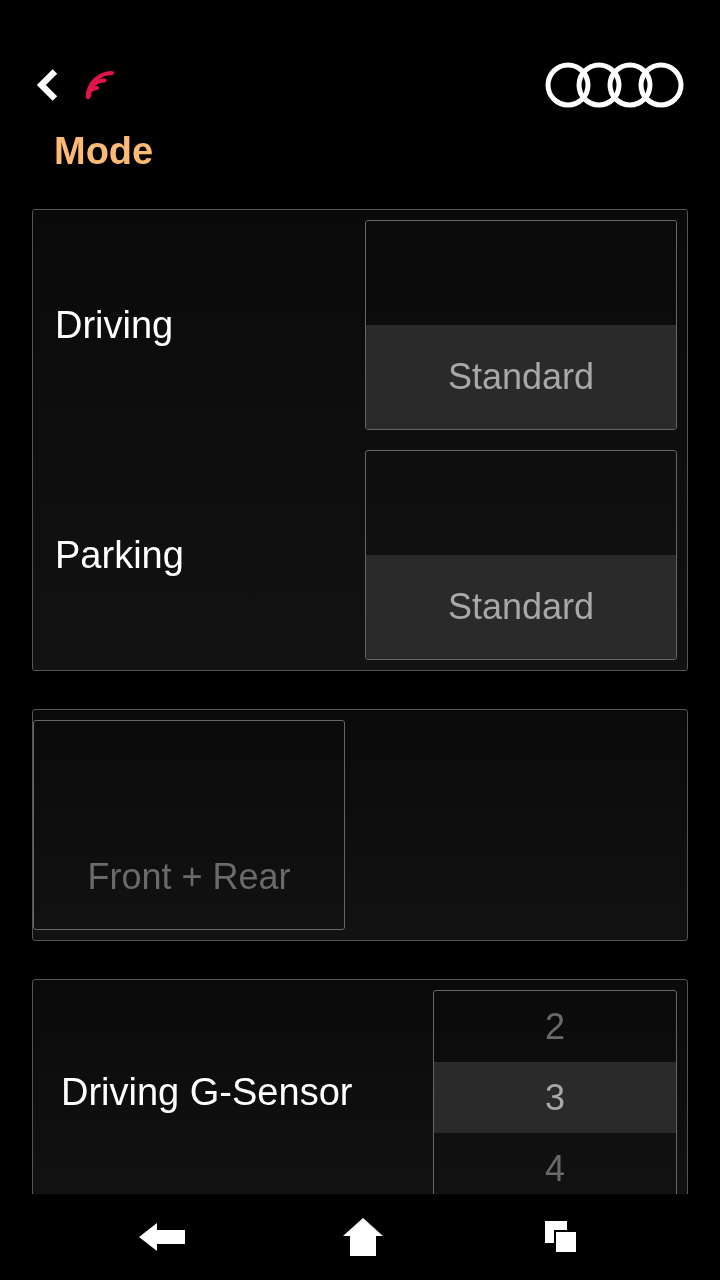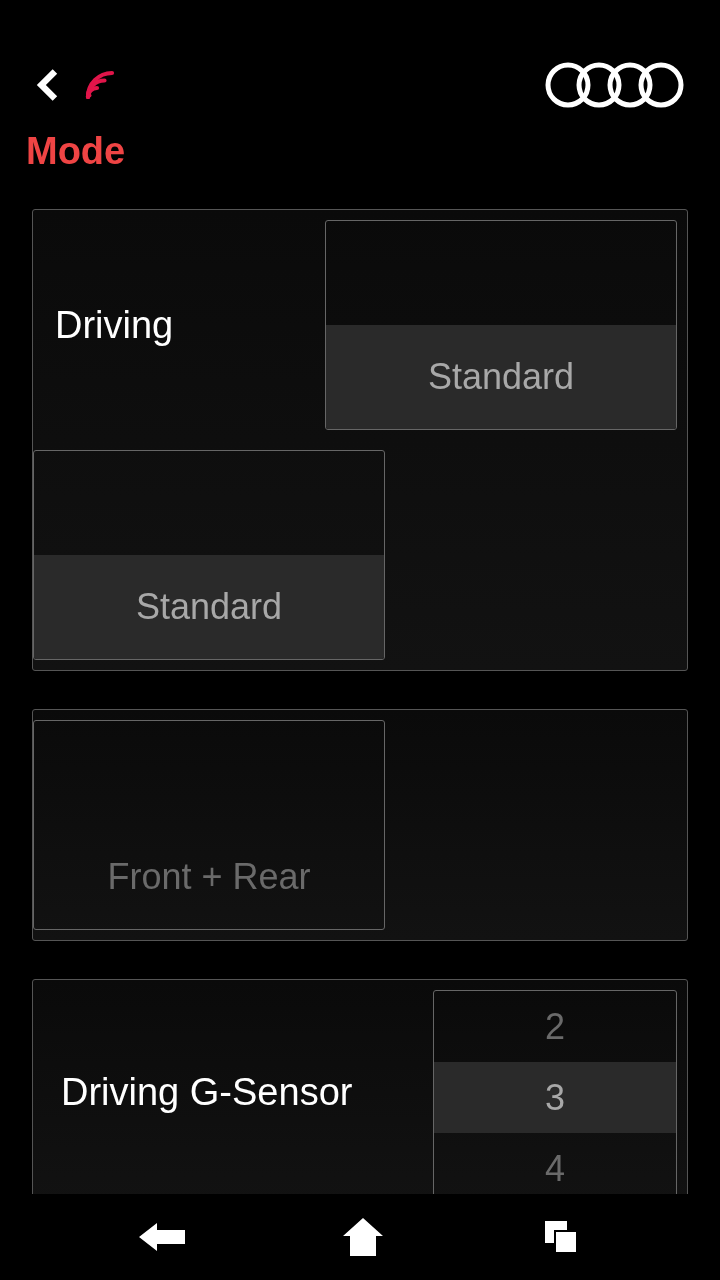--- a/index.html
+++ b/index.html
@@ -41,22 +41,22 @@
       width: 36px;
       height: 36px;
       display: block;
     }
     .logo svg {
       display: block;
     }
     .title {
       font-size: 38px;
       font-weight: 700;
-      color: #ef4444;
-      padding-left: 26px;
+      color: #fdba74;
+      padding-left: 54px;
       margin-bottom: 8px;
     }
     .content {
       padding: 0 32px;
       margin-top: 36px;
     }
     .group {
       border: 1px solid #555;
       border-radius: 3px;
       margin-bottom: 38px;
@@ -68,21 +68,21 @@
       min-height: 210px;
     }
     .setting-label {
       flex: 1;
       padding-left: 22px;
       font-size: 38px;
       font-weight: 400;
       color: #fff;
     }
     .picker {
-      width: 352px;
+      width: 312px;
       height: 210px;
       border: 1px solid #666;
       border-radius: 3px;
       overflow: hidden;
       display: flex;
       flex-direction: column;
       margin: 10px 10px 10px 0;
     }
     .picker-narrow {
       width: 244px;
@@ -172,20 +172,21 @@
 
   <div class="group">
     <div class="setting-row">
       <div class="setting-label">Driving</div>
       <div class="picker">
         <div class="picker-option empty"></div>
         <div class="picker-option selected">Standard</div>
       </div>
     </div>
     <div class="setting-row">
+      <div class="setting-label">Parking</div>
       <div class="picker">
         <div class="picker-option empty"></div>
         <div class="picker-option selected">Standard</div>
       </div>
     </div>
   </div>
 
   <div class="group">
     <div class="setting-row">
       <div class="picker">

